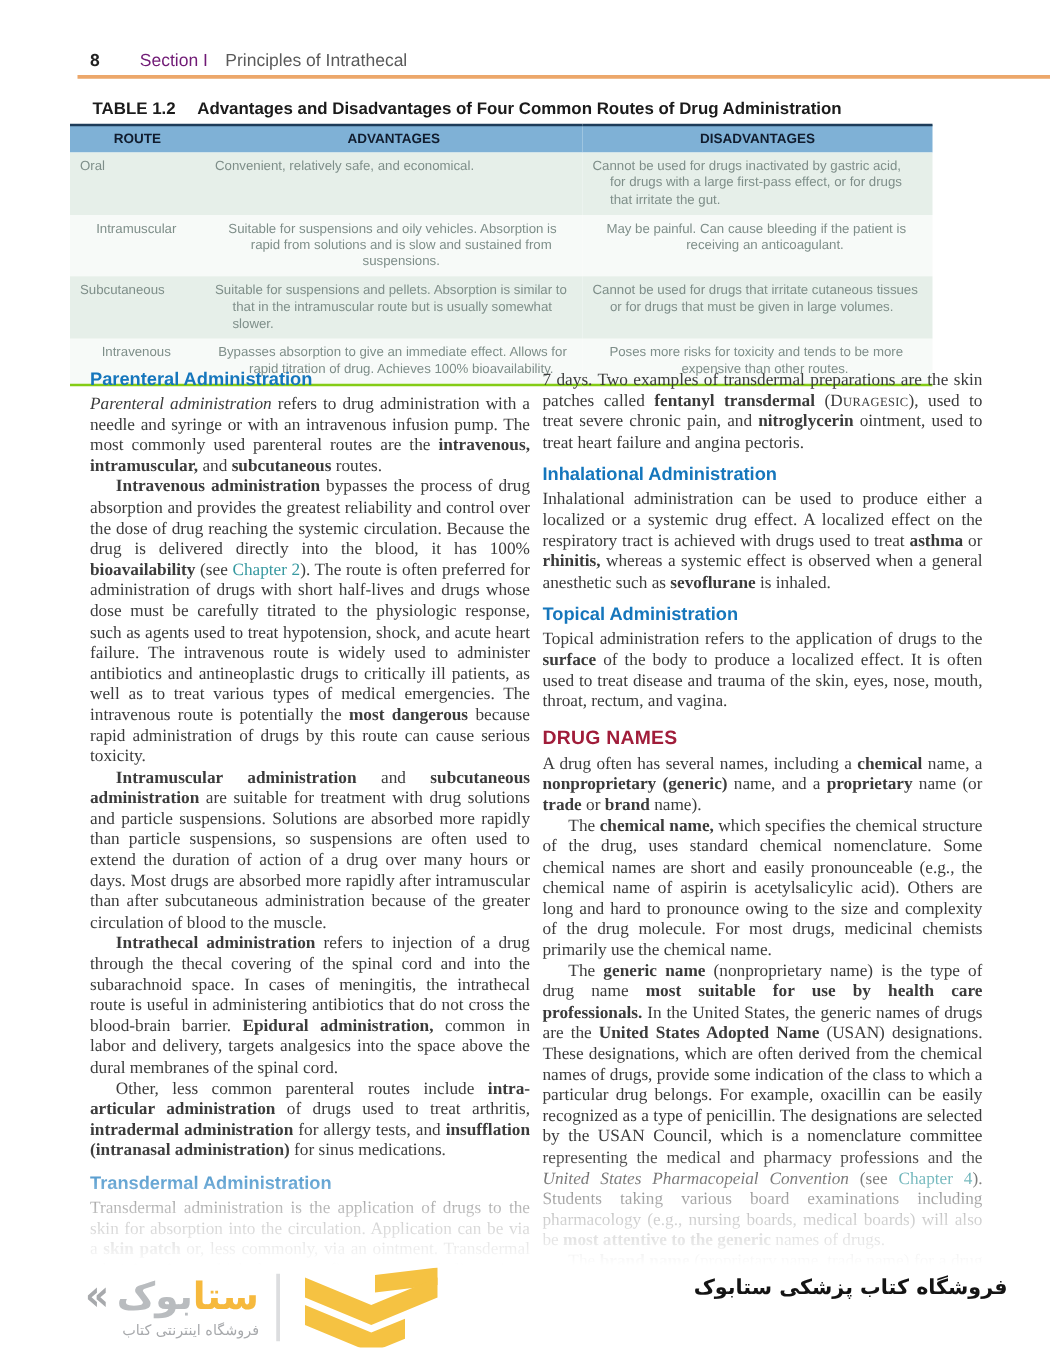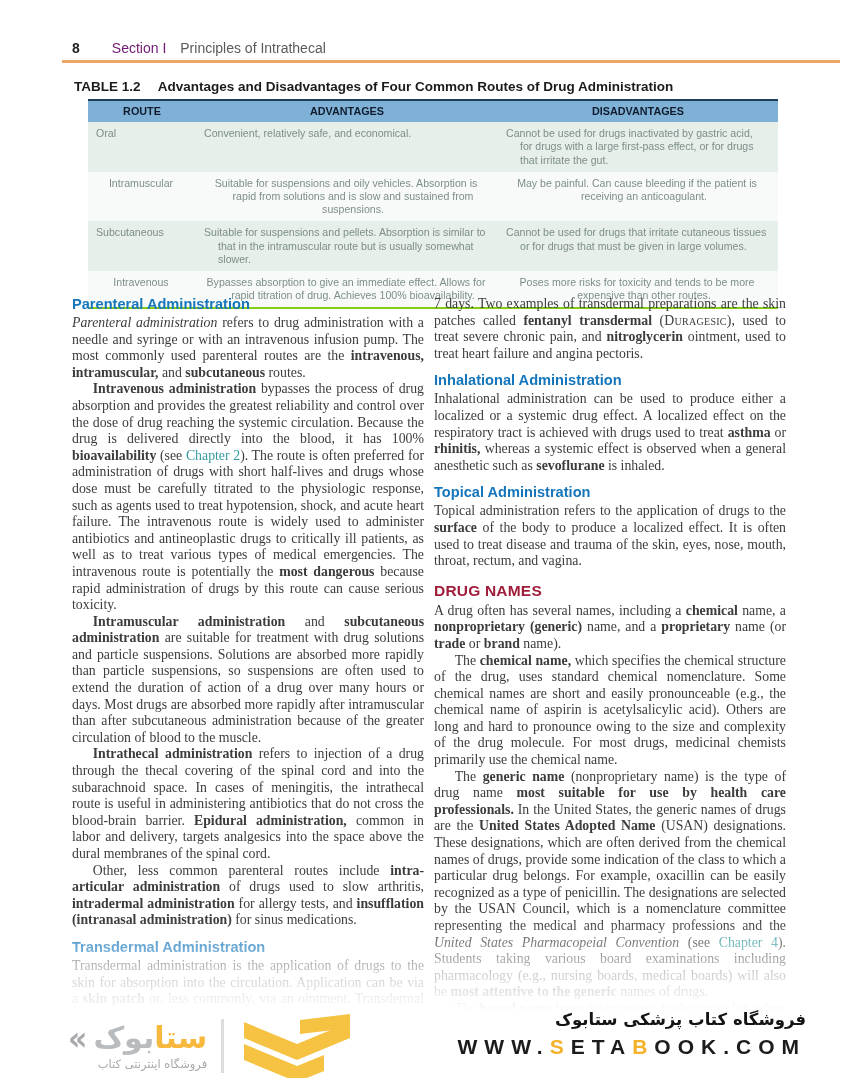--- a/index.html
+++ b/index.html
@@ -11,21 +11,21 @@
            font-size:14px;display:flex;align-items:baseline;gap:10px;}
   .runhead .pnum{font-weight:bold;color:#222;margin-right:22px;}
   .runhead .sect{font-weight:normal;color:#701a75;}
   .runhead .booktitle{color:#5a5a5a;margin-left:4px;}
   .rule-orange{position:absolute;top:60px;left:62px;width:778px;height:3px;background:#eca76a;}
 
   
   .tbl-title{position:absolute;top:79px;left:74px;font-family:"Liberation Sans",sans-serif;
              font-size:13.5px;font-weight:bold;color:#1b1b1b;}
   .tbl-title .lbl{margin-right:14px;}
-  .tbl-wrap{position:absolute;top:99px;left:88px;width:690px;}
+  .tbl-wrap{position:absolute;top:99px;left:56px;width:690px;}
   table.routes{border-collapse:collapse;table-layout:fixed;width:690px;
                font-family:"Liberation Sans",sans-serif;font-size:10.6px;line-height:13.2px;}
   table.routes thead th{background:#7fb1d6;border-top:2px solid #1d3c59;color:#101c2e;
                font-size:10.8px;font-weight:bold;text-align:center;padding:4px 4px;}
   table.routes td{vertical-align:top;padding:5px 10px 5px 8px;color:#7e8e89;}
   table.routes tr.alt-a td{background:#e6efe9;}
   table.routes tr.alt-b td{background:#f7faf8;text-align:center;}
   table.routes tbody{border-bottom:2px solid #84cc16;}
   .hang{padding-left:14px;text-indent:-14px;}
 
@@ -51,21 +51,21 @@
   .logo-left{position:absolute;left:68px;top:8px;display:flex;align-items:center;gap:14px;}
   .logo-stack{display:flex;flex-direction:column;align-items:flex-end;}
   .logo-row{display:flex;align-items:center;gap:6px;font-family:"DejaVu Sans",sans-serif;}
   .logo-mark{color:#a7a9ac;font-size:30px;font-weight:bold;line-height:30px;transform:scaleY(1.15);}
   .logo-word{font-size:30px;font-weight:bold;line-height:34px;}
   .logo-word .gold{color:#f6b93d;}
   .logo-word .gray{color:#b9bcbf;}
   .logo-tagline{font-family:"DejaVu Sans",sans-serif;font-size:11.5px;color:#a7a9ac;margin-top:2px;}
   .logo-sep{width:3px;height:54px;background:#dcdddf;}
   .emblem{display:block;}
-  .site-right{position:absolute;right:38px;top:4px;text-align:right;}
+  .site-right{position:absolute;right:38px;top:14px;text-align:left;}
   .store-fa{font-family:"DejaVu Sans",sans-serif;font-size:16.5px;font-weight:bold;color:#141414;margin-bottom:6px;}
   .site-url{font-family:"Liberation Sans",sans-serif;font-size:21px;font-weight:bold;letter-spacing:7px;color:#1c1c1c;}
   .site-url .gold{color:#f3b229;}
 </style>
 </head>
 <body>
 
 <div class="page">
 
   <div class="runhead">
@@ -135,21 +135,21 @@
     </table>
   </div>
 
   <div class="article">
     <div class="col">
         <div class="col-heading first">Parenteral Administration</div>
         <p class="para"><i>Parenteral administration</i><span> refers to drug administration with a needle and syringe or with an intravenous infusion pump. The most commonly used parenteral routes are the </span><b>intravenous, intramuscular,</b><span> and </span><b>subcutaneous</b><span> routes.</span></p>
         <p class="para indent"><b>Intravenous administration</b><span> bypasses the process of drug absorption and provides the greatest reliability and control over the dose of drug reaching the systemic circulation. Because the drug is delivered directly into the blood, it has 100% </span><b>bioavailability</b><span> (see </span><span class="chlink">Chapter 2</span><span>). The route is often preferred for administration of drugs with short half-lives and drugs whose dose must be carefully titrated to the physiologic response, such as agents used to treat hypotension, shock, and acute heart failure. The intravenous route is widely used to administer antibiotics and antineoplastic drugs to critically ill patients, as well as to treat various types of medical emergencies. The intravenous route is potentially the </span><b>most dangerous</b><span> because rapid administration of drugs by this route can cause serious toxicity.</span></p>
         <p class="para indent"><b>Intramuscular administration</b><span> and </span><b>subcutaneous administration</b><span> are suitable for treatment with drug solutions and particle suspensions. Solutions are absorbed more rapidly than particle suspensions, so suspensions are often used to extend the duration of action of a drug over many hours or days. Most drugs are absorbed more rapidly after intramuscular than after subcutaneous administration because of the greater circulation of blood to the muscle.</span></p>
         <p class="para indent"><b>Intrathecal administration</b><span> refers to injection of a drug through the thecal covering of the spinal cord and into the subarachnoid space. In cases of meningitis, the intrathecal route is useful in administering antibiotics that do not cross the blood-brain barrier. </span><b>Epidural administration,</b><span> common in labor and delivery, targets analgesics into the space above the dural membranes of the spinal cord.</span></p>
-        <p class="para indent"><span>Other, less common parenteral routes include </span><b>intra-articular administration</b><span> of drugs used to slow arthritis, </span><b>intradermal administration</b><span> for allergy tests, and </span><b>insufflation (intranasal administration)</b><span> for sinus medications.</span></p>
+        <p class="para indent"><span>Other, less common parenteral routes include </span><b>intra-articular administration</b><span> of drugs used to treat arthritis, </span><b>intradermal administration</b><span> for allergy tests, and </span><b>insufflation (intranasal administration)</b><span> for sinus medications.</span></p>
         <div class="col-heading">Transdermal Administration</div>
         <p class="para"><span>Transdermal administration is the application of drugs to the skin for absorption into the circulation. Application can be via a </span><b>skin patch</b><span> or, less commonly, via an ointment. Transdermal administration, which bypasses first-pass metabolism, is a reliable route of administration for drugs that are effective when given at a relatively low dosage and that are highly soluble</span></p>
       </div>
     <div class="col">
         <p class="para"><span>7 days. Two examples of transdermal preparations are the skin patches called </span><b>fentanyl transdermal</b><span> (</span><span class="smallcaps">Duragesic</span><span>), used to treat severe chronic pain, and </span><b>nitroglycerin</b><span> ointment, used to treat heart failure and angina pectoris.</span></p>
         <div class="col-heading">Inhalational Administration</div>
         <p class="para"><span>Inhalational administration can be used to produce either a localized or a systemic drug effect. A localized effect on the respiratory tract is achieved with drugs used to treat </span><b>asthma</b><span> or </span><b>rhinitis,</b><span> whereas a systemic effect is observed when a general anesthetic such as </span><b>sevoflurane</b><span> is inhaled.</span></p>
         <div class="col-heading">Topical Administration</div>
         <p class="para"><span>Topical administration refers to the application of drugs to the </span><b>surface</b><span> of the body to produce a localized effect. It is often used to treat disease and trauma of the skin, eyes, nose, mouth, throat, rectum, and vagina.</span></p>
         <div class="col-heading-red">DRUG NAMES</div>
@@ -173,17 +173,16 @@
       </div>
       <div class="logo-sep"></div>
       <svg class="emblem" width="118" height="64" viewBox="0 0 118 64">
         <polygon points="62,6 112,0 112,14 62,20" fill="#f5c242"></polygon>
         <polygon points="6,8 59,30 112,8 112,24 59,46 6,24" fill="#f5c242"></polygon>
         <polygon points="6,30 59,52 86,41 86,57 59,68 6,46" fill="#f5c242"></polygon>
       </svg>
     </div>
     <div class="site-right">
       <div class="store-fa" dir="rtl">فروشگاه کتاب پزشکی ستابوک</div>
-      <div class="site-url"><span>WWW.</span><span class="gold">S</span><span>ETA</span><span class="gold">B</span><span>OOK.COM</span></div>
     </div>
   </div>
 
 </div>
 
 </body></html>

